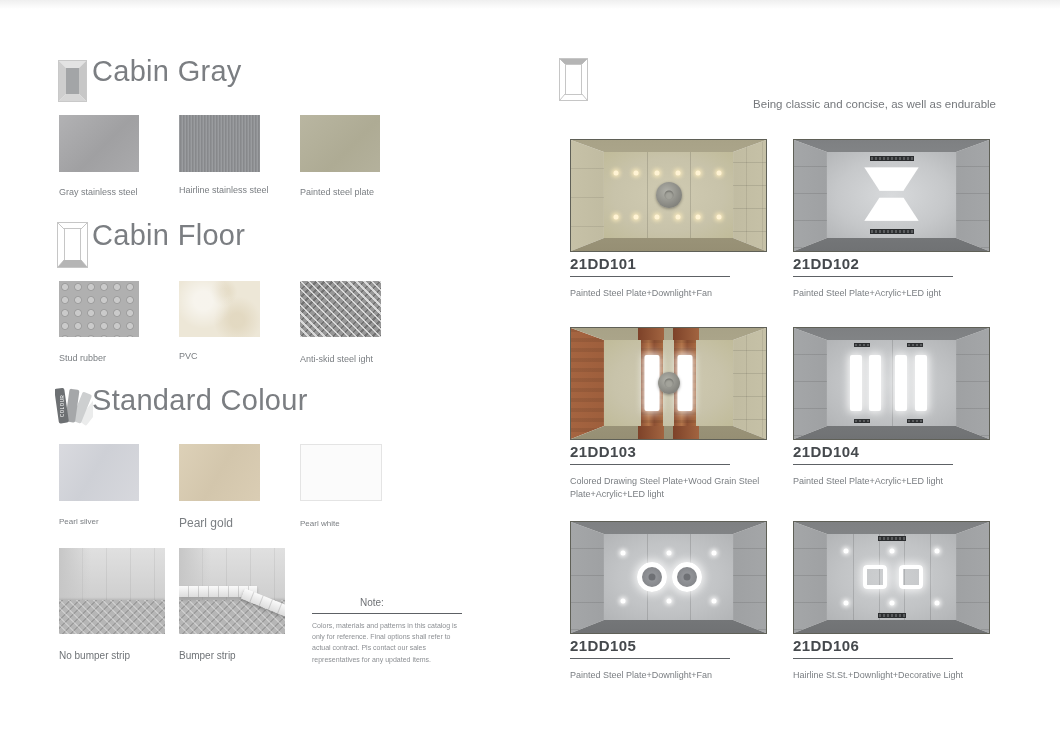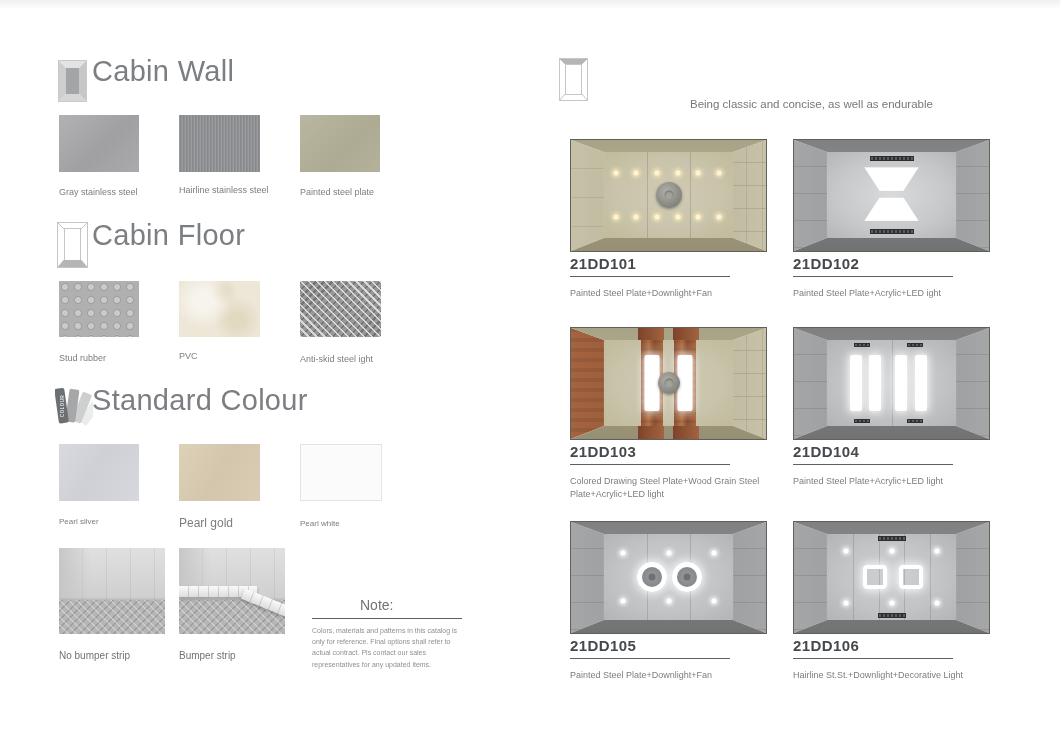--- a/index.html
+++ b/index.html
@@ -4,21 +4,21 @@
 <style>
   * { margin:0; padding:0; box-sizing:border-box; }
   html,body { background:#fff; }
   body { font-family:"Liberation Sans", sans-serif; }
   #page { position:relative; width:1060px; height:754px; background:#fff; overflow:hidden; }
   .top-edge { position:absolute; left:0; top:0; width:100%; height:9px;
               background:linear-gradient(#efefef,#ffffff); }
 
   
   .sec-title { position:absolute; font-size:29px; font-weight:400; color:#7b7e82; letter-spacing:.3px; }
-  .subtitle  { position:absolute; font-size:11.5px; color:#75787c; }
+  .subtitle  { position:absolute; font-size:11.5px; color:#75787c; text-align:right; }
 
   
   .sw { position:absolute; }
   .swlabel { position:absolute; font-size:9px; color:#7a7e82; }
   .bmlabel { position:absolute; font-size:10px; color:#6f7377; }
 
   .sw-graysteel   { background:linear-gradient(135deg,#b2b2b4 0%,#a0a0a2 55%,#aaaaac 100%); }
   .sw-hairline    { background:#8f9194;
                     background-image:repeating-linear-gradient(90deg,rgba(255,255,255,.10) 0 1px,rgba(0,0,0,.06) 1px 2px,transparent 2px 3px); }
   .sw-paintsteel  { background:linear-gradient(135deg,#b9b6a1 0%,#aeab94 60%,#b4b19c 100%); }
@@ -50,21 +50,21 @@
                        repeating-linear-gradient(-45deg,rgba(0,0,0,.14) 0 1.4px,transparent 1.4px 6px);
       box-shadow:0 -1px 2px rgba(0,0,0,.12); }
   .rail { background:linear-gradient(#fafafa,#dddddd);
       background-image:repeating-linear-gradient(90deg,transparent 0 9px,rgba(0,0,0,.14) 9px 10px),
                        linear-gradient(#fafafa,#dddddd);
       box-shadow:0 2px 3px rgba(0,0,0,.22); position:absolute; }
   .rail-back { left:0; right:26%; top:44%; height:13%; }
   .rail-side { right:-8%; top:46%; width:48%; height:13%; transform:rotate(22deg); transform-origin:left center; }
 
   
-  .note-title { font-size:14px; color:#6f7276;padding-left:48px; }
+  .note-title { font-size:10px; color:#6f7276;padding-left:48px; }
   .note-line  { width:150px; height:1px; background:#5d6165; margin:5px 0 6px; }
   .note-body  { font-size:7px; color:#8d9094; width:152px; line-height:1.6; }
 
   
   .cab { position:absolute; width:197px; height:113px; border:1px solid #5f6057; }
   .cab .w { position:absolute; inset:0; }
   .wt { clip-path:polygon(0 0,100% 0,83.1% 10.8%,16.9% 10.8%); }
   .wb { clip-path:polygon(16.9% 88.3%,83.1% 88.3%,100% 100%,0 100%); }
   .wl { clip-path:polygon(0 0,16.9% 10.8%,16.9% 88.3%,0 100%); }
   .wr { clip-path:polygon(83.1% 10.8%,100% 0,100% 100%,83.1% 88.3%); }
@@ -135,21 +135,21 @@
   <div class="top-edge"></div>
 
   <svg class="icon" style="left:58px;top:60px;" width="29" height="42" viewBox="0 0 29 42">
     <rect x="0.5" y="0.5" width="28" height="41" fill="#fbfbfb" stroke="#c9c9c9"></rect>
     <polygon points="1,1 28,1 21,8 8,8" fill="#e3e3e3"></polygon>
     <polygon points="28,1 28,41 21,34 21,8" fill="#c7c7c7"></polygon>
     <polygon points="1,41 28,41 21,34 8,34" fill="#d6d6d6"></polygon>
     <polygon points="1,1 8,8 8,34 1,41" fill="#cecece"></polygon>
     <rect x="8" y="8" width="13" height="26" fill="#a3a5a7"></rect>
   </svg>
-  <div class="sec-title" style="left:92px;top:55px;">Cabin Wall</div>
+  <div class="sec-title" style="left:92px;top:55px;">Cabin Gray</div>
 
   <div class="sw sw-graysteel" style="left:59px;top:115px;width:80px;height:57px;"></div>
   <div class="sw sw-hairline" style="left:179px;top:115px;width:81px;height:57px;"></div>
   <div class="sw sw-paintsteel" style="left:300px;top:115px;width:80px;height:57px;"></div>
   <div class="swlabel" style="left:59px;top:187px;">Gray stainless steel</div>
   <div class="swlabel" style="left:179px;top:185px;">Hairline stainless steel</div>
   <div class="swlabel" style="left:300px;top:187px;">Painted steel plate</div>
 
   <svg class="icon" style="left:57px;top:222px;" width="31" height="46" viewBox="0 0 31 46">
     <rect x="0.5" y="0.5" width="30" height="45" fill="#ffffff" stroke="#c6c6c6"></rect>

